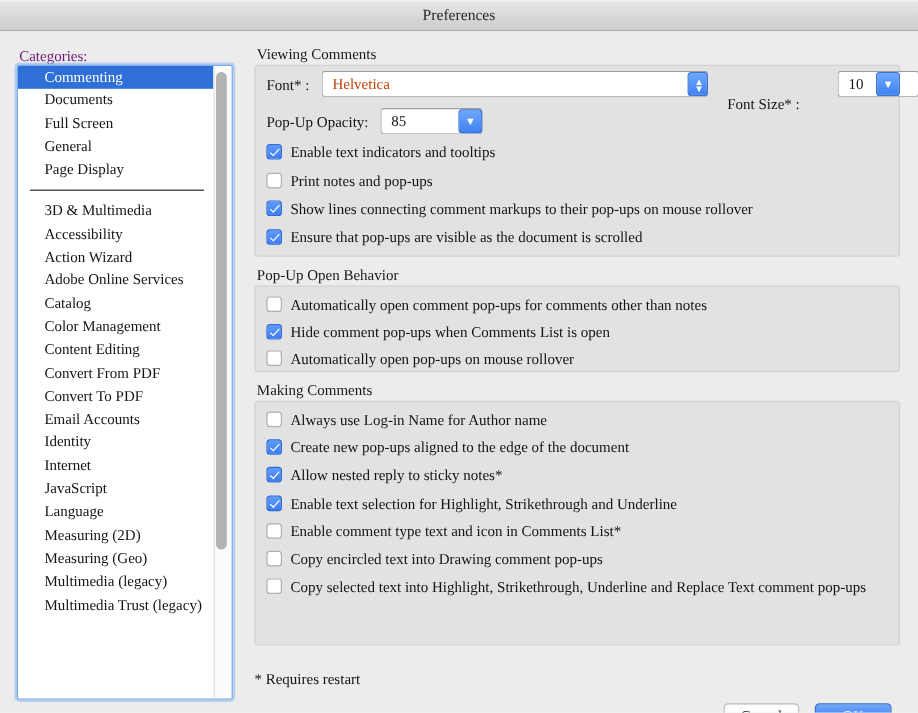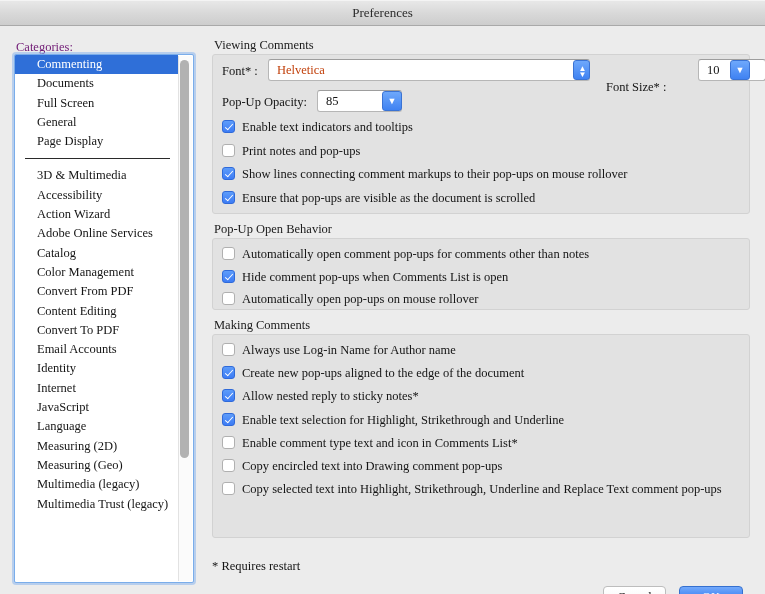--- a/index.html
+++ b/index.html
@@ -236,22 +236,22 @@
           <div class="cat-item">Full Screen</div>
           <div class="cat-item">General</div>
           <div class="cat-item">Page Display</div>
           <div class="cat-sep"></div>
           <div class="cat-item">3D &amp; Multimedia</div>
           <div class="cat-item">Accessibility</div>
           <div class="cat-item">Action Wizard</div>
           <div class="cat-item">Adobe Online Services</div>
           <div class="cat-item">Catalog</div>
           <div class="cat-item">Color Management</div>
+          <div class="cat-item">Content Editing</div>
           <div class="cat-item">Convert From PDF</div>
-          <div class="cat-item">Content Editing</div>
           <div class="cat-item">Convert To PDF</div>
           <div class="cat-item">Email Accounts</div>
           <div class="cat-item">Identity</div>
           <div class="cat-item">Internet</div>
           <div class="cat-item">JavaScript</div>
           <div class="cat-item">Language</div>
           <div class="cat-item">Measuring (2D)</div>
           <div class="cat-item">Measuring (Geo)</div>
           <div class="cat-item">Multimedia (legacy)</div>
           <div class="cat-item">Multimedia Trust (legacy)</div>

